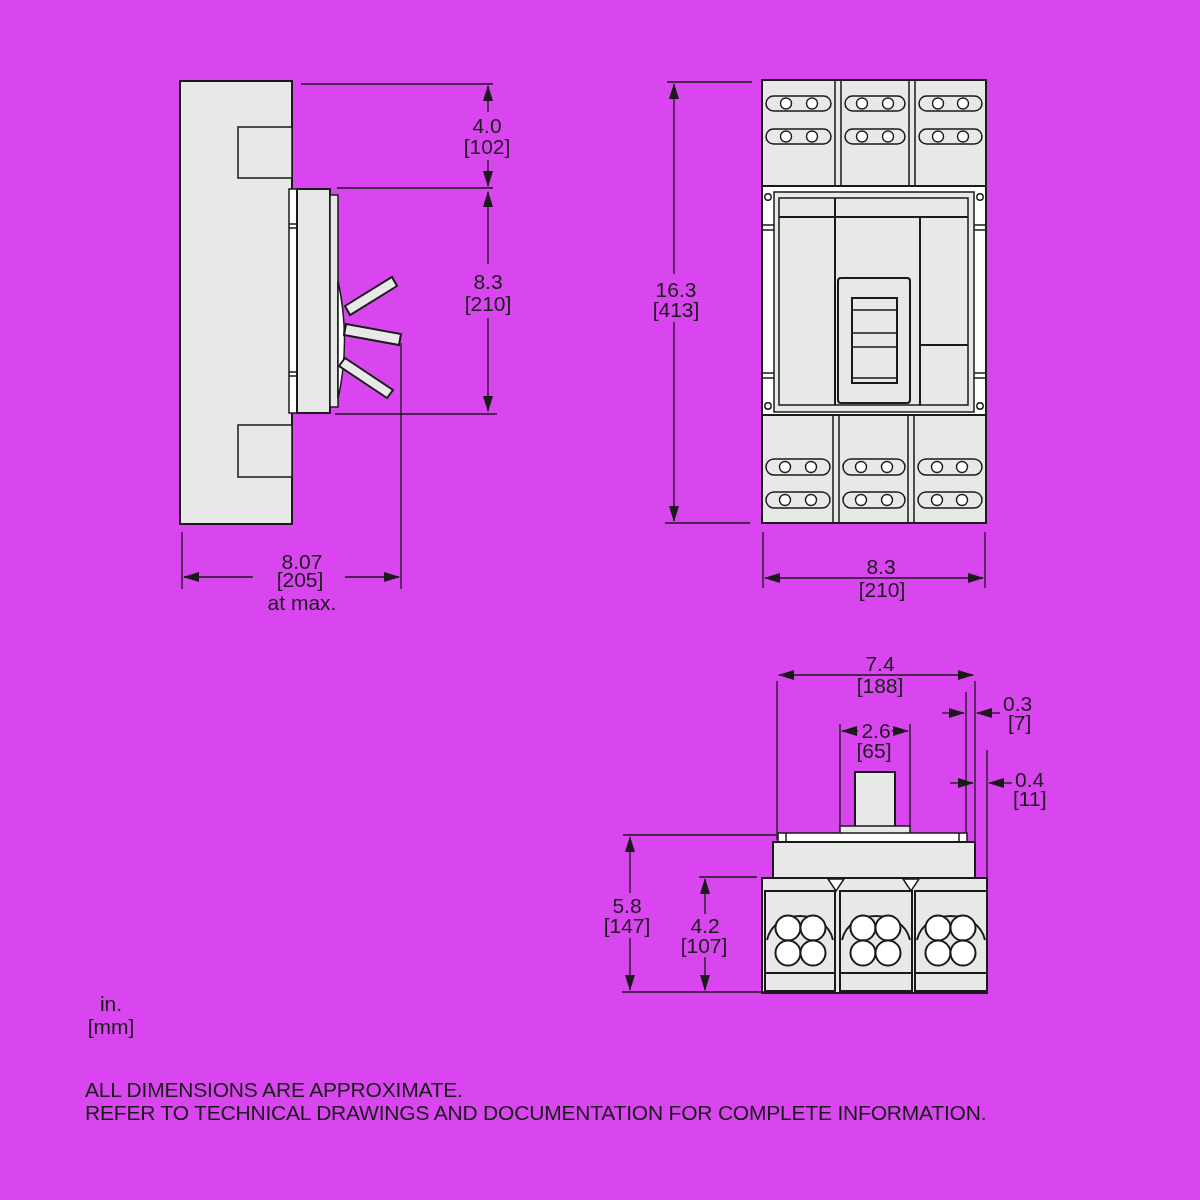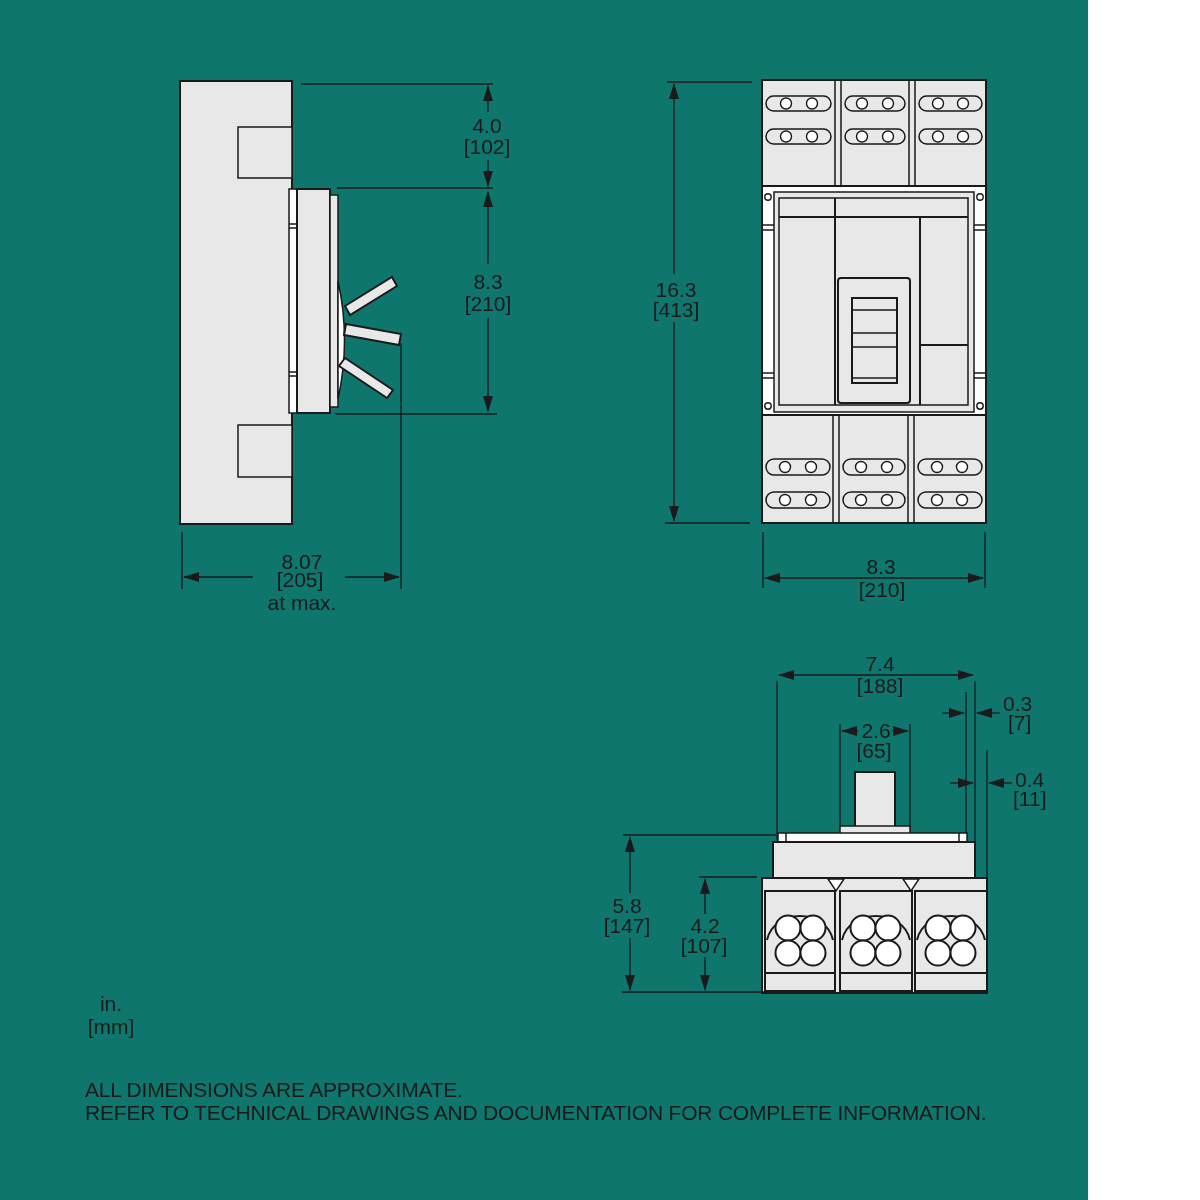--- a/index.html
+++ b/index.html
@@ -1,16 +1,16 @@
 <!DOCTYPE html>
 <html><head>
 <meta charset="utf-8">
 <style>
   html,body{margin:0;padding:0;background:#fff;}
-  .canvas{width:1088px;height:1200px;background:#0f766e;position:relative;overflow:hidden;}
+  .canvas{width:1200px;height:1200px;background:#d946ef;position:relative;overflow:hidden;}
   svg text{font-family:"Liberation Sans","DejaVu Sans",sans-serif;font-size:21px;fill:#1a1a1a;}
   svg text.mid{text-anchor:middle;}
   svg text.foot{letter-spacing:-0.2px;}
   .g2{fill:#e8e8e8;stroke:#1a1a1a;stroke-width:2;}
   .g15{fill:#e8e8e8;stroke:#1a1a1a;stroke-width:1.5;}
   .w15{fill:#ffffff;stroke:#1a1a1a;stroke-width:1.5;}
   .l2{stroke:#1a1a1a;stroke-width:2;fill:none;}
   .l15{stroke:#1a1a1a;stroke-width:1.5;fill:none;}
   .dl{stroke:#1a1a1a;stroke-width:1.3;fill:none;}
   .da{stroke:#1a1a1a;stroke-width:1.3;fill:none;marker-end:url(#arr);}

